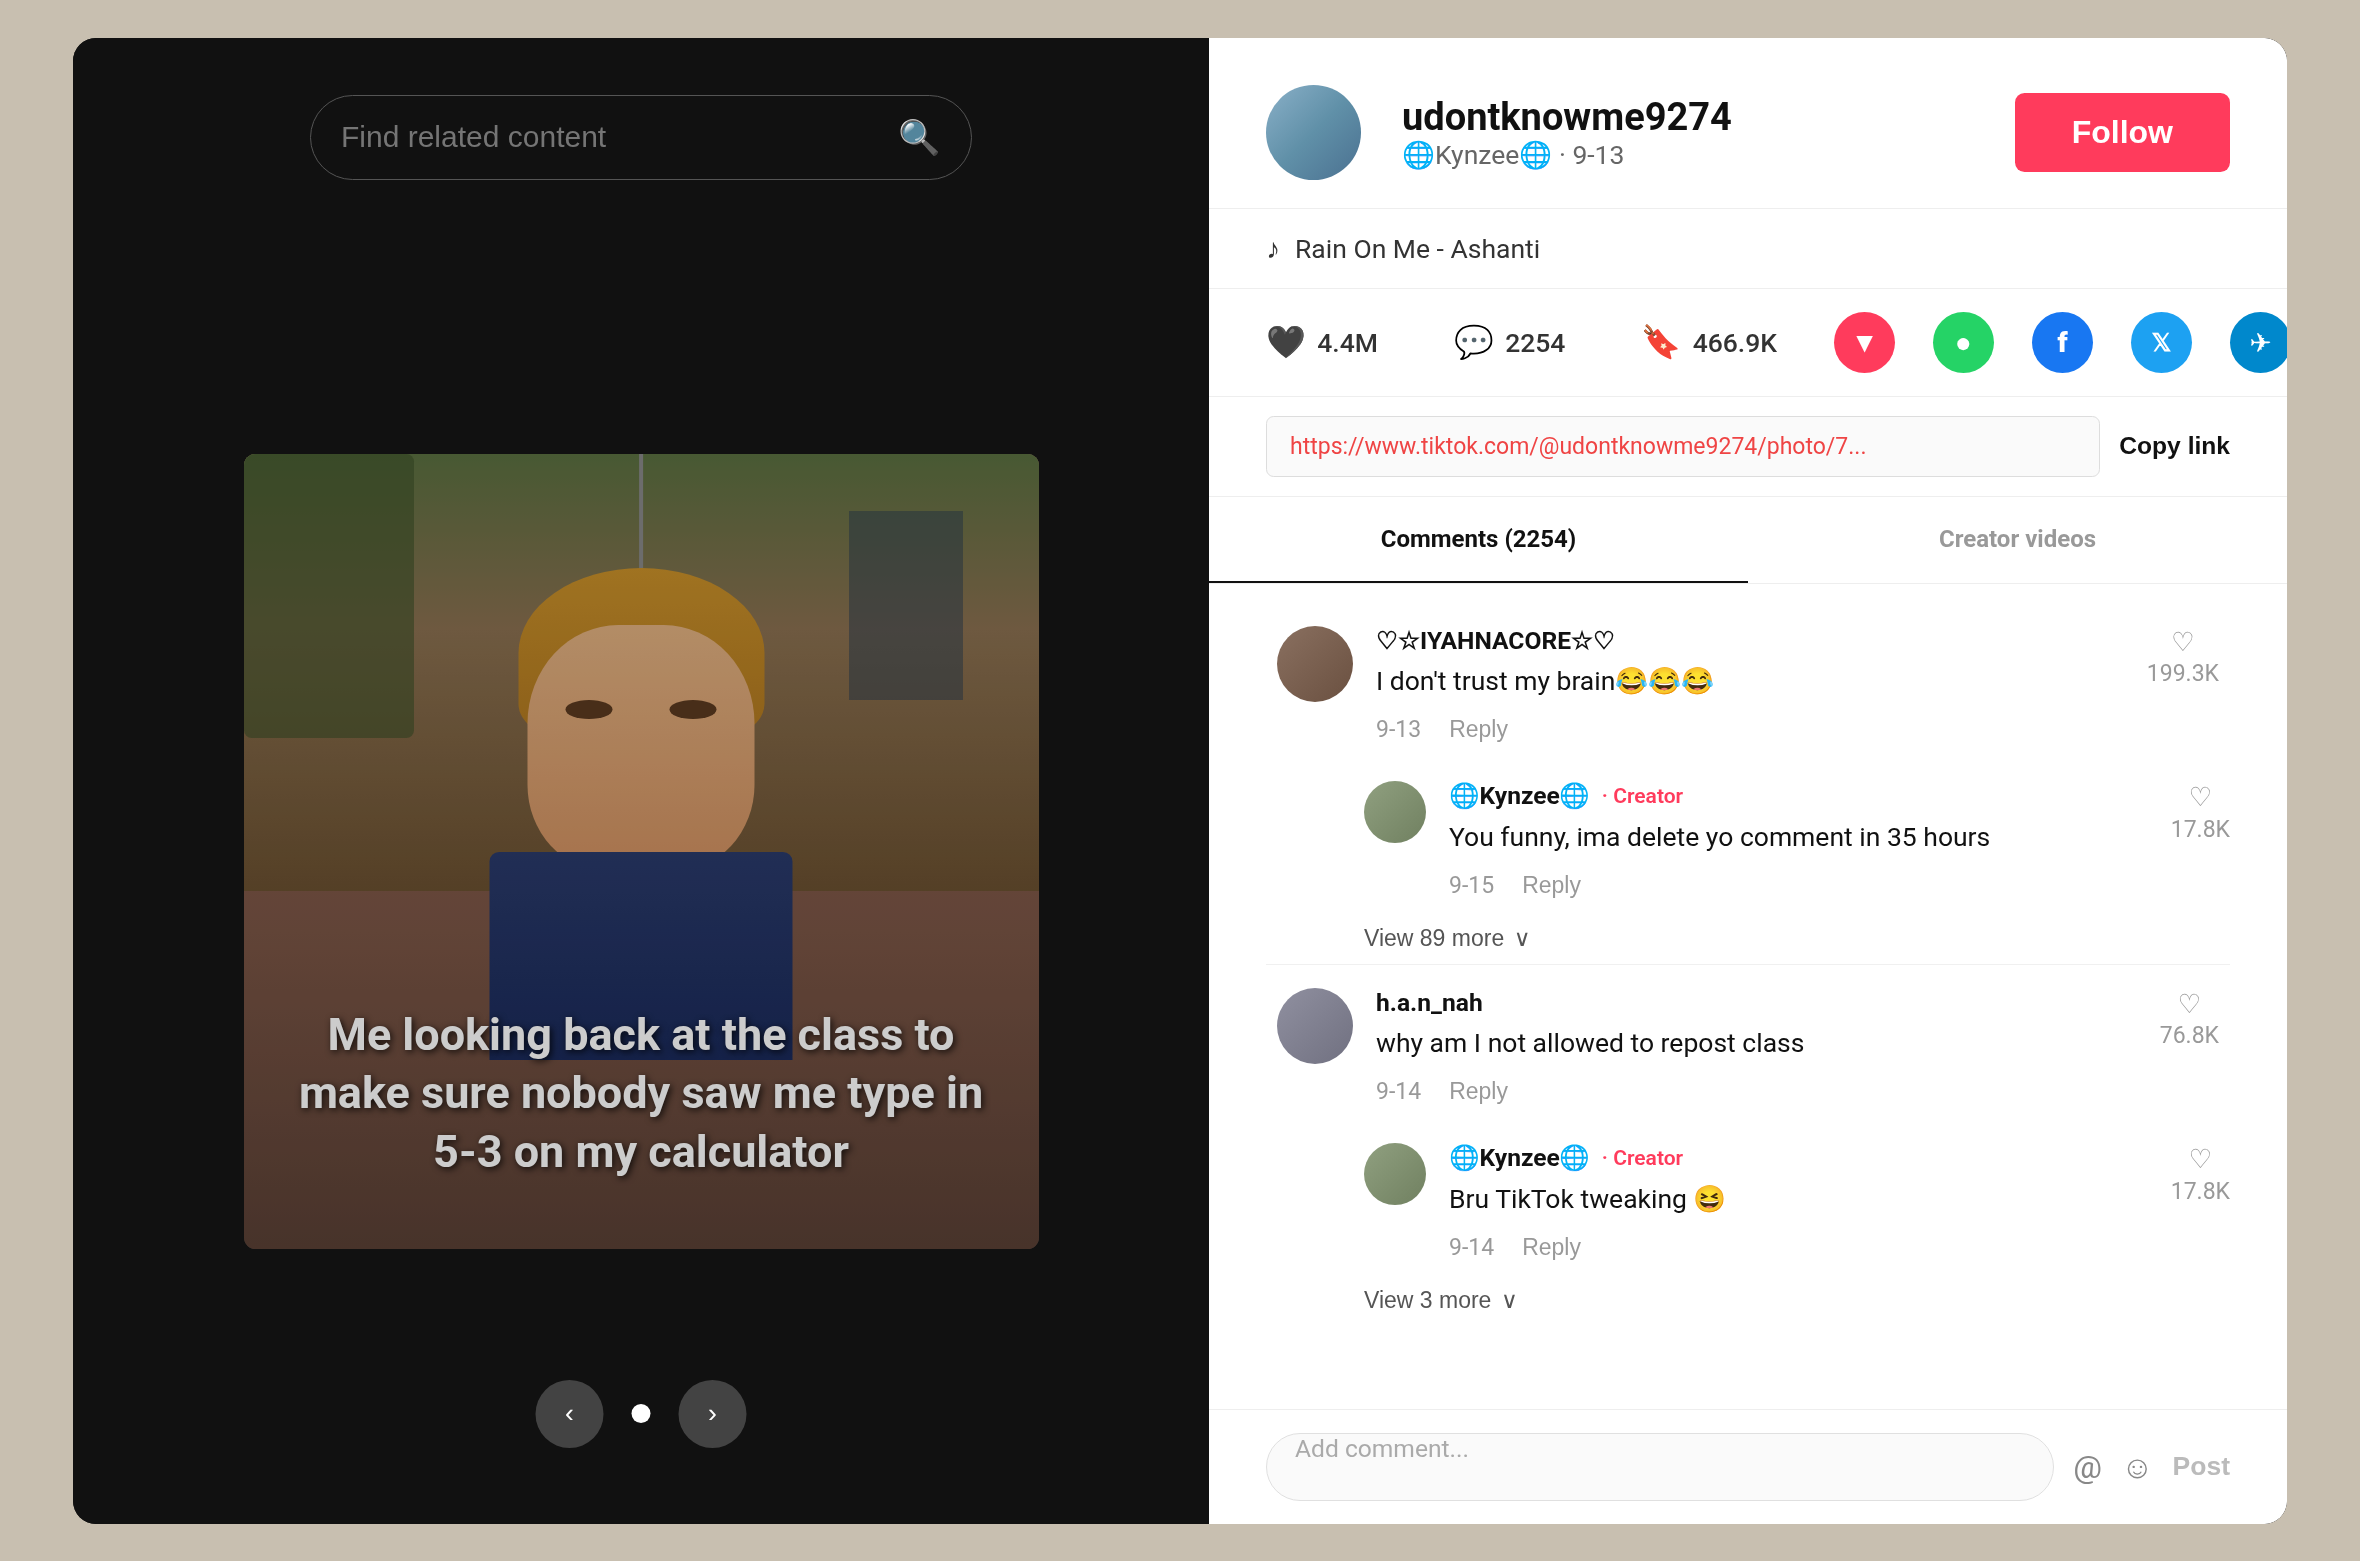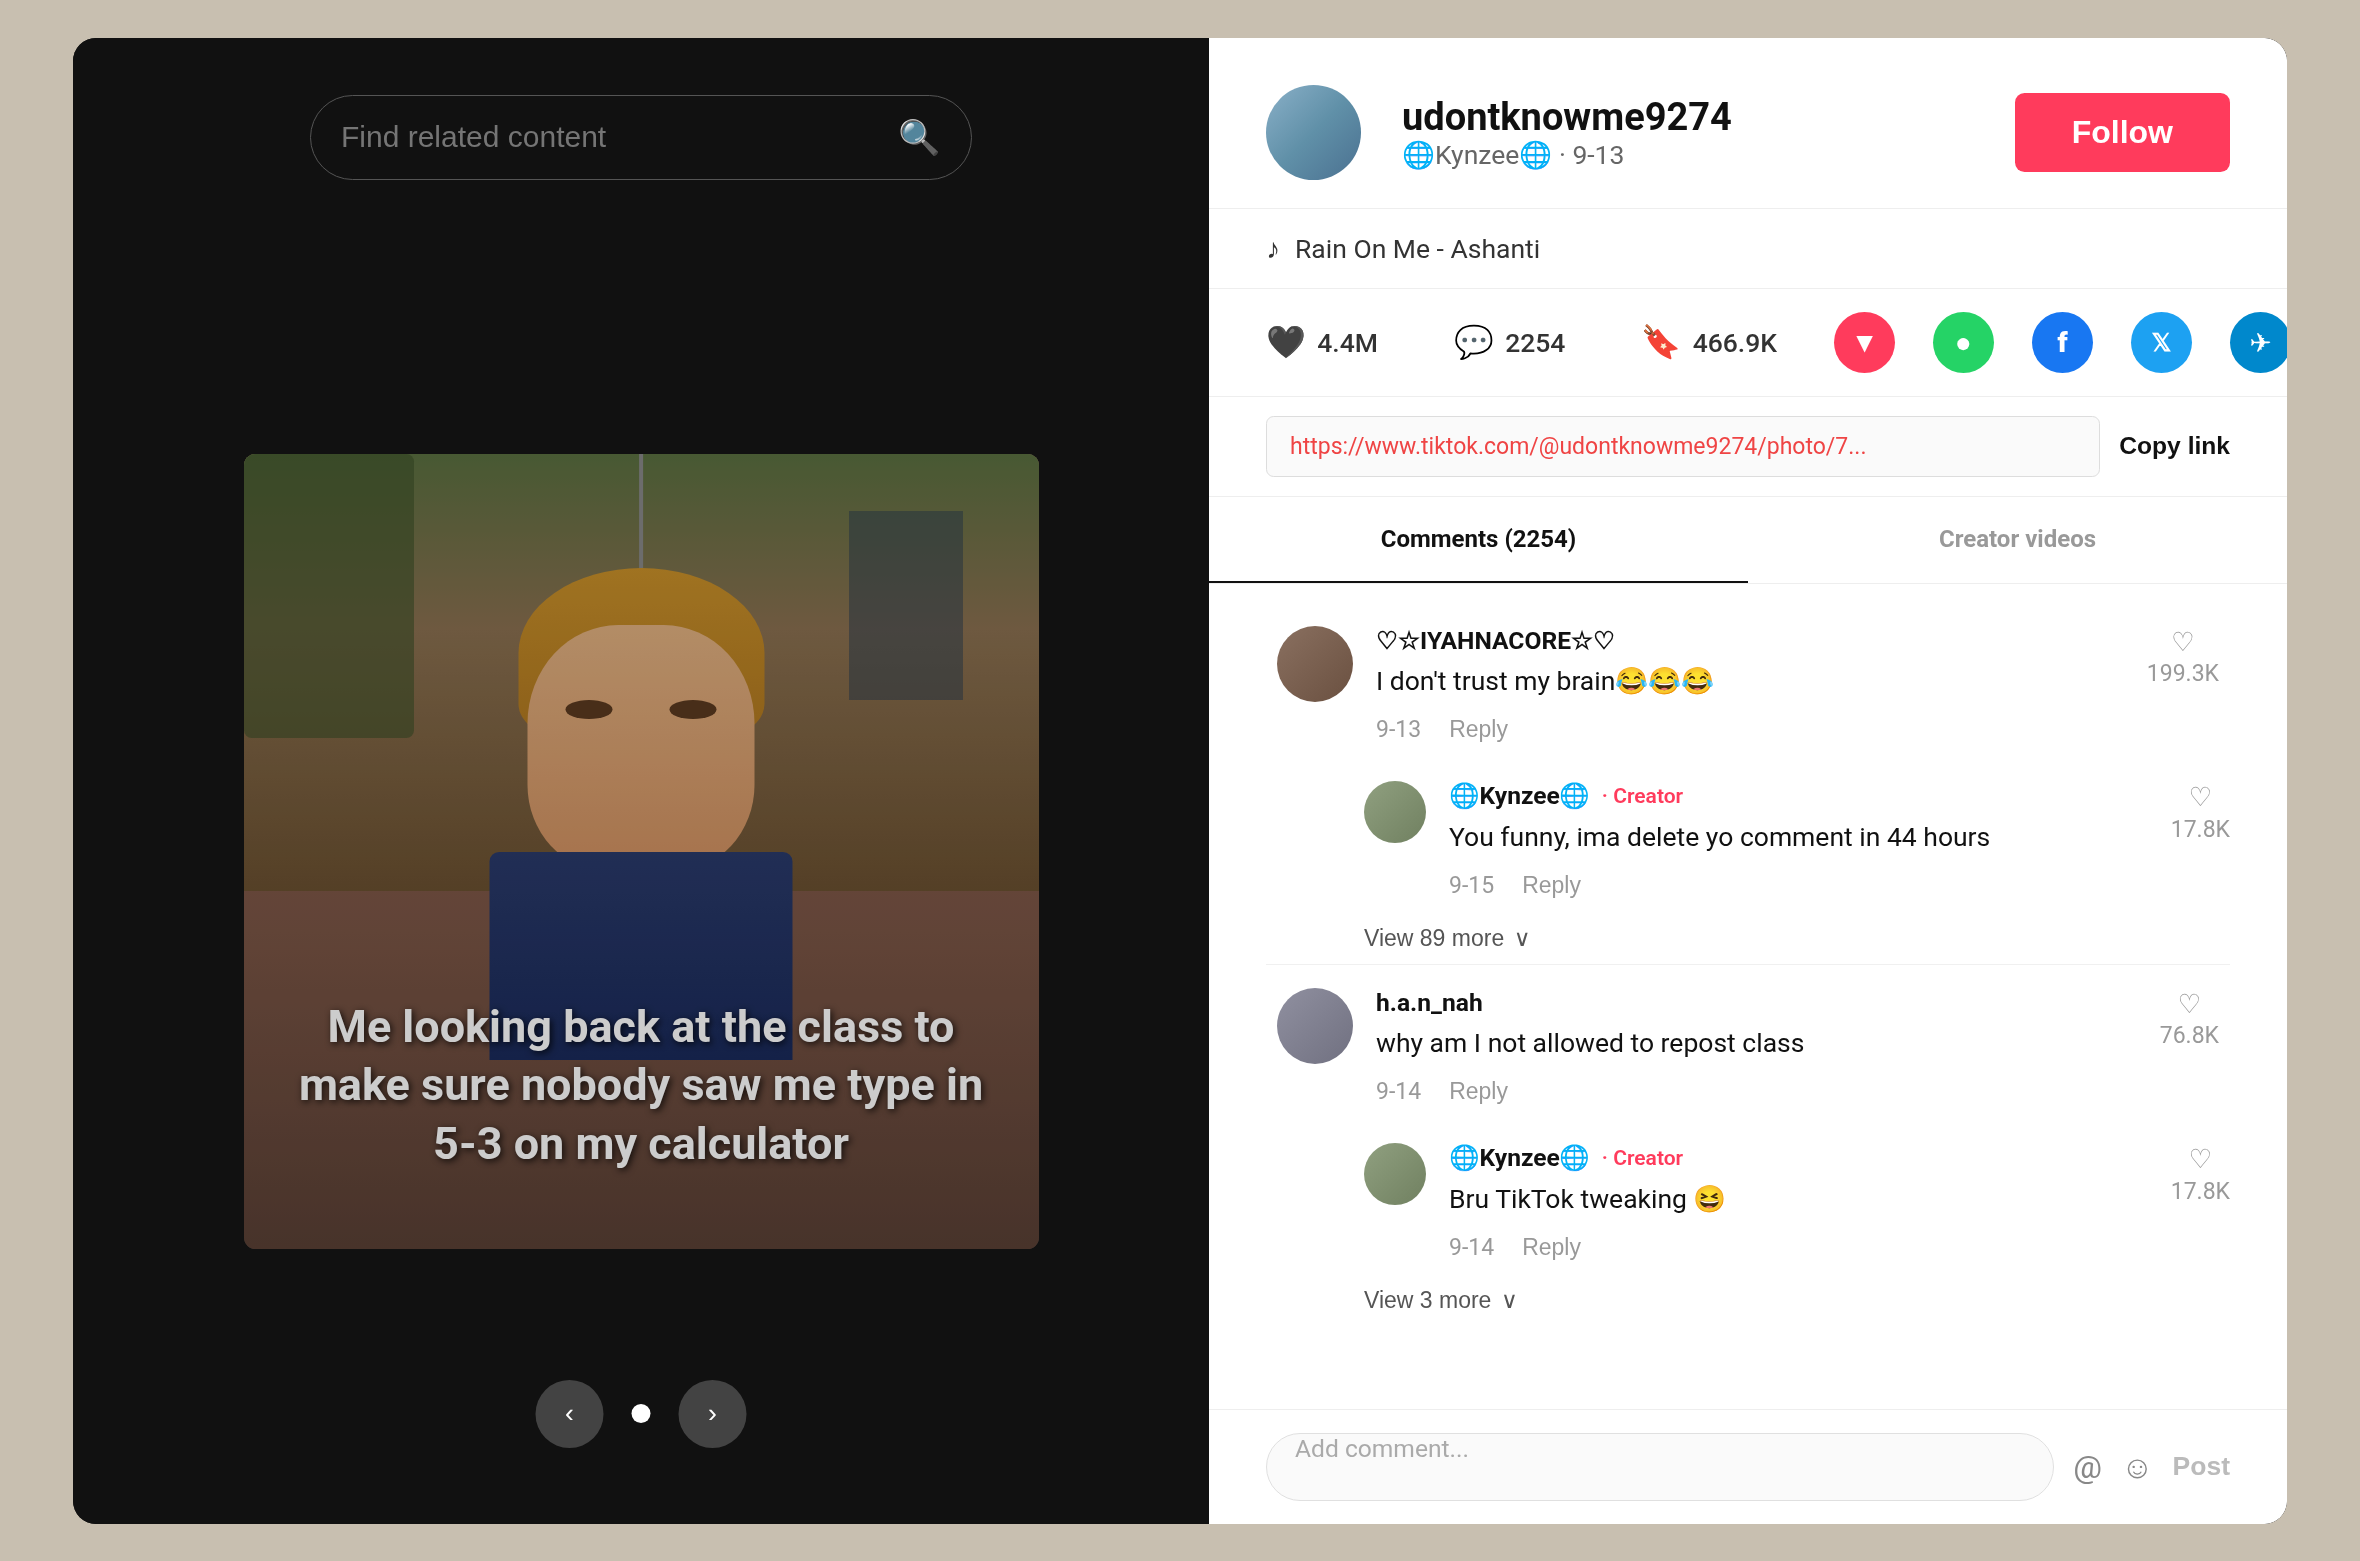--- a/index.html
+++ b/index.html
@@ -79,21 +79,21 @@
       position: relative;
       background: linear-gradient(to bottom, #6a5040 0%, #8a6050 30%, #7a5545 60%, #5a4035 100%);
     }
     .kitchen-overlay {
       position: absolute;
       inset: 0;
       background: rgba(0,0,0,0.2);
     }
     .video-caption {
       position: absolute;
-      bottom: 76px;
+      bottom: 68px;
       left: 0;
       right: 0;
       text-align: center;
       padding: 0 38px;
     }
     .video-caption-text {
       color: white;
       font-size: 45px;
       font-weight: 700;
       line-height: 1.3;
@@ -570,21 +570,21 @@
         </div>
       </div>
 
       <div class="reply-item">
         <div class="reply-avatar"></div>
         <div class="comment-body">
           <div style="display:flex;align-items:center;gap:11.4px;">
             <span class="comment-username">🌐Kynzee🌐</span>
             <span class="creator-badge">· Creator</span>
           </div>
-          <div class="comment-text">You funny, ima delete yo comment in 44 hours</div>
+          <div class="comment-text">You funny, ima delete yo comment in 35 hours</div>
           <div class="comment-meta">
             <span class="comment-date">9-15</span>
             <button class="comment-reply-btn">Reply</button>
           </div>
         </div>
         <div class="comment-like-group">
           <span class="comment-like-icon">♡</span>
           <span class="comment-like-count">17.8K</span>
         </div>
       </div>

